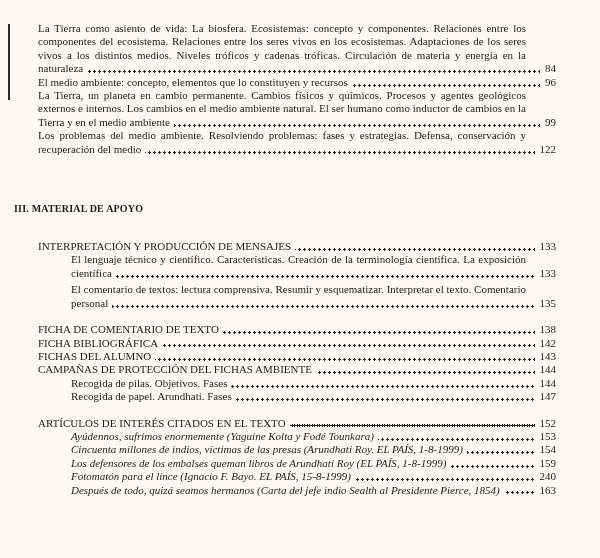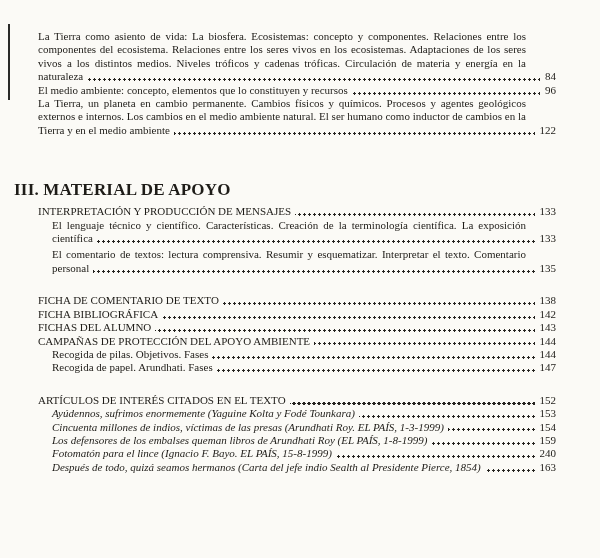--- a/index.html
+++ b/index.html
@@ -17,32 +17,32 @@
     overflow:hidden;
     position:relative;
   }
   .scan-line{
     position:absolute;
     left:8px;top:24px;
     width:2px;height:76px;
     background:#2a2a28;
   }
   .page-inner{
-    padding:30px 44px 0 14px;
+    padding:22px 44px 0 14px;
   }
   .toc-entry{
     position:relative;
     margin-left:24px;
     padding-right:30px;
     text-align:justify;
   }
   .toc-entry.sub{
-    margin-left:38px;
+    margin-left:57px;
   }
-  .toc-entry.mt-md{margin-top:19px;}
+  .toc-entry.mt-md{margin-top:13px;}
   .toc-entry.mt-xs{margin-top:3px;}
   
   .toc-entry::after{
     content:"";
     position:absolute;
     left:0;right:0;bottom:2.5px;height:3px;
     background-image:radial-gradient(circle at 1.5px 1.5px, #25231f 1px, rgba(0,0,0,0) 1.3px);
     background-size:5px 3px;
     background-repeat:repeat-x;
   }
@@ -52,22 +52,22 @@
     padding-right:4px;
   }
   .toc-entry.italic .t{font-style:italic;}
   .toc-entry .p{
     position:absolute;right:0;bottom:0;z-index:1;
     background:var(--paper);
     padding-left:5px;
     text-align:right;
   }
   .heading{
-    margin:45px 0 8px 0;
-    font-size:17px;
+    margin:45px 0 24px 0;
+    font-size:10px;
     font-weight:bold;
     letter-spacing:0.2px;
     line-height:15px;
   }
 </style>
 </head>
 <body>
 
 <div class="scan-line"></div>
 
@@ -80,20 +80,21 @@
     </div>
     <div class="toc-entry">
       <span class="t">El medio ambiente: concepto, elementos que lo constituyen y recursos</span>
       <span class="p">96</span>
     </div>
     <div class="toc-entry">
       <span class="t">La Tierra, un planeta en cambio permanente. Cambios físicos y químicos. Procesos y agentes geológicos externos e internos. Los cambios en el medio ambiente natural. El ser humano como inductor de cambios en la Tierra y en el medio ambiente</span>
       <span class="p">99</span>
     </div>
     <div class="toc-entry">
+      <span class="t">Los problemas del medio ambiente. Resolviendo problemas: fases y estrategias. Defensa, conservación y recuperación del medio</span>
       <span class="p">122</span>
     </div>
   </div>
 
   <h2 class="heading">III. MATERIAL DE APOYO</h2>
 
   <div>
     <div class="toc-entry">
       <span class="t">INTERPRETACIÓN Y PRODUCCIÓN DE MENSAJES</span>
       <span class="p">133</span>
@@ -115,21 +116,21 @@
       <span class="p">140</span>
     </div>
     <div class="toc-entry">
       <span class="p">142</span>
     </div>
     <div class="toc-entry">
       <span class="t">FICHAS DEL ALUMNO</span>
       <span class="p">143</span>
     </div>
     <div class="toc-entry">
-      <span class="t">CAMPAÑAS DE PROTECCIÓN DEL APOYO AMBIENTE</span>
+      <span class="t">CAMPAÑAS DE PROTECCIÓN DEL FICHAS AMBIENTE</span>
       <span class="p">144</span>
     </div>
     <div class="toc-entry sub">
       <span class="t">Recogida de pilas. Objetivos. Fases</span>
       <span class="p">144</span>
     </div>
     <div class="toc-entry sub">
       <span class="t">Recogida de papel. Arundhati. Fases</span>
       <span class="p">147</span>
     </div>
@@ -138,21 +139,21 @@
       <span class="p">151</span>
     </div>
     <div class="toc-entry sub italic">
       <span class="p">152</span>
     </div>
     <div class="toc-entry sub italic">
       <span class="t">Ayúdennos, sufrimos enormemente (Yaguine Kolta y Fodé Tounkara)</span>
       <span class="p">153</span>
     </div>
     <div class="toc-entry sub italic">
-      <span class="t">Cincuenta millones de indios, víctimas de las presas (Arundhati Roy. EL PAÍS, 1-3-1999)</span>
+      <span class="t">Cincuenta millones de indios, víctimas de las presas (Arundhati Roy. EL PAÍS, 1-8-1999)</span>
       <span class="p">154</span>
     </div>
     <div class="toc-entry sub italic">
       <span class="t">Los defensores de los embalses queman libros de Arundhati Roy (EL PAÍS, 1-8-1999)</span>
       <span class="p">159</span>
     </div>
     <div class="toc-entry sub italic">
       <span class="t">Fotomatón para el lince (Ignacio F. Bayo. EL PAÍS, 15-8-1999)</span>
       <span class="p">240</span>
     </div>

